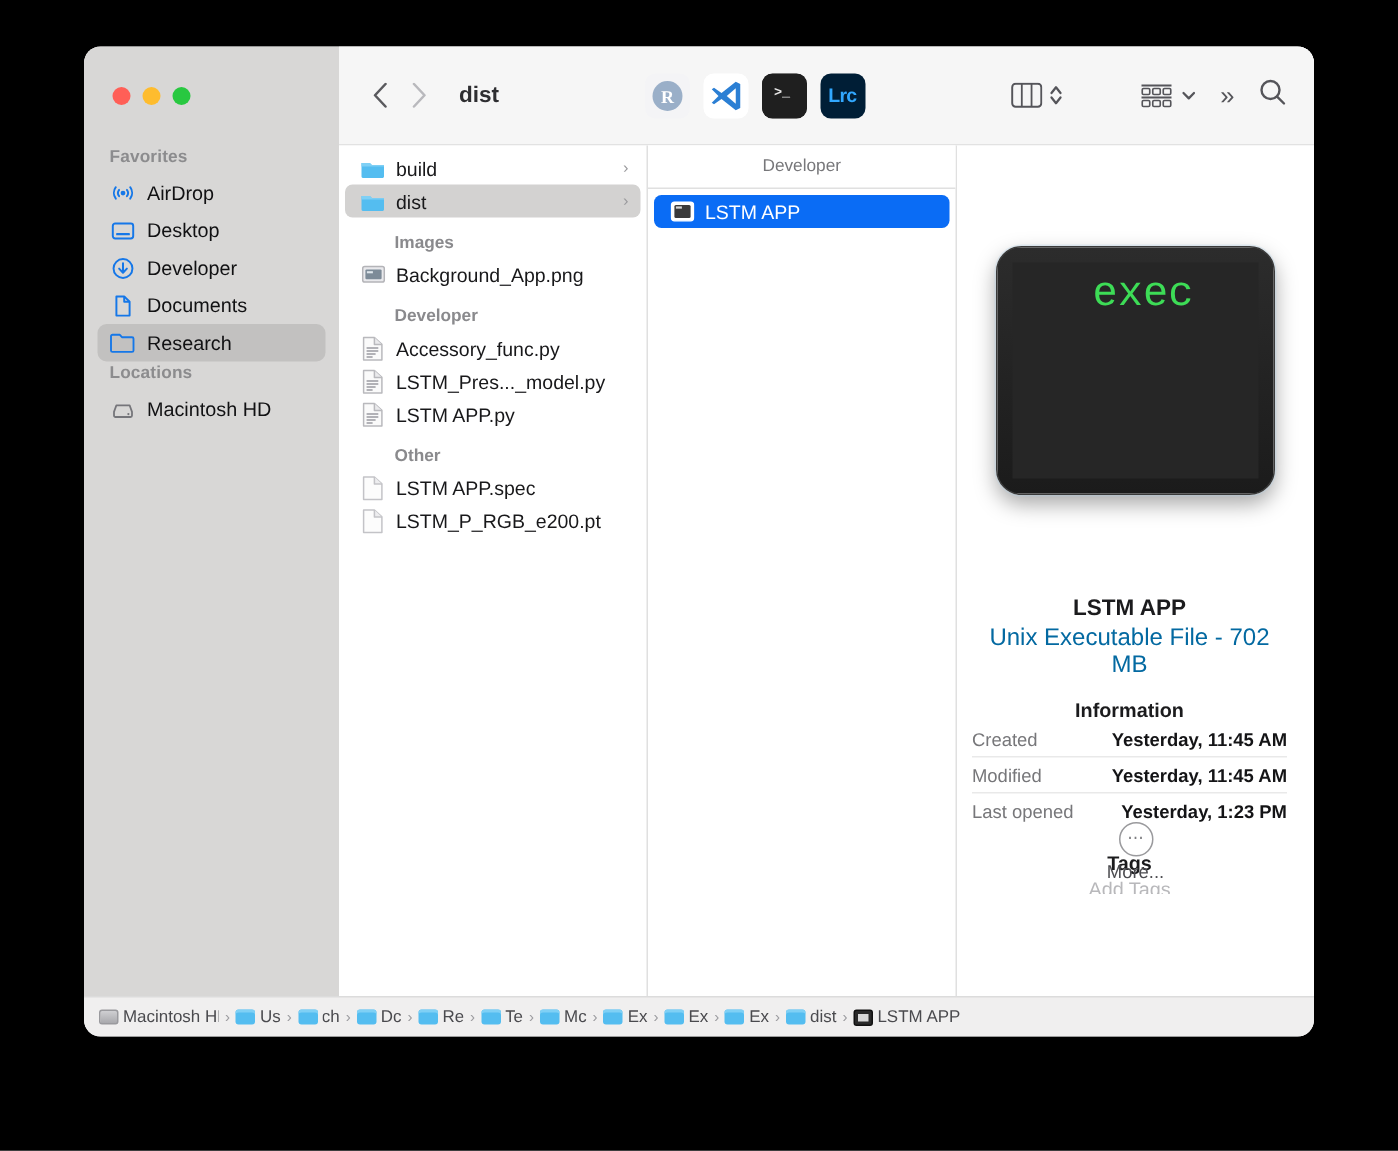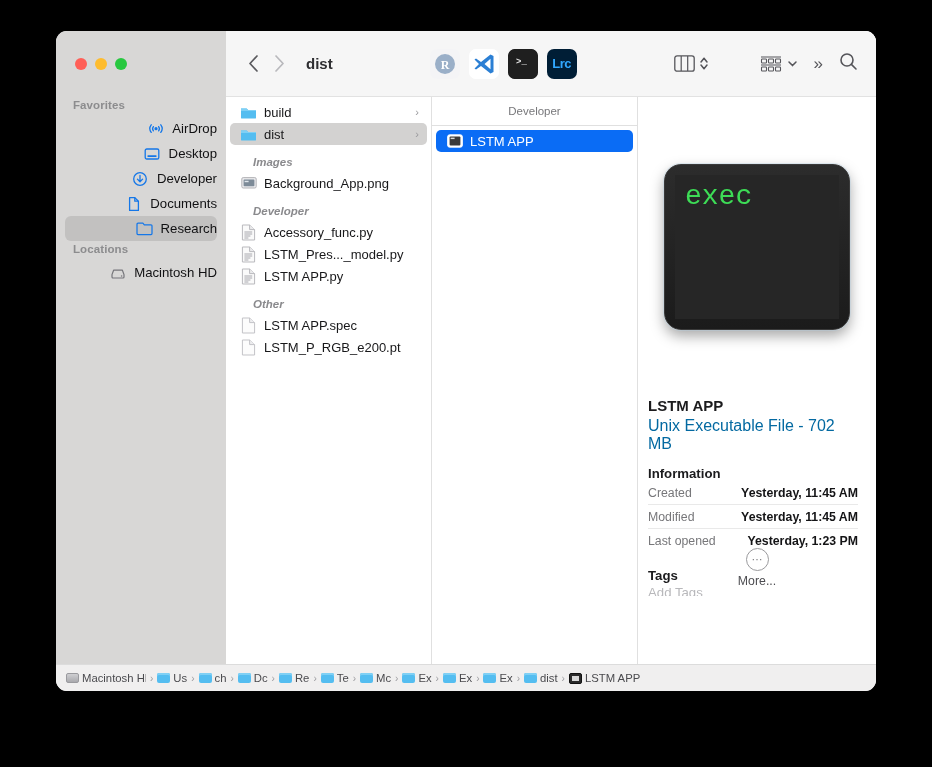--- a/index.html
+++ b/index.html
@@ -58,21 +58,20 @@
   .sb-item {
     height: 25px;
     margin: 0 9px;
     border-radius: 6px;
     display: flex;
     align-items: center;
     padding-left: 8px;
     gap: 8px;
     font-size: 13.2px;
     color: #111113;
-    justify-content: flex-end;
   }
   .sb-item.selected { background: #c2c1c0; }
   .sb-icon { width: 17px; height: 17px; flex: 0 0 17px; display:flex; align-items:center; justify-content:center; }
   .sb-icon svg { display: block; }
 
   
   #content {
     flex: 1 1 auto;
     display: flex;
     flex-direction: column;
@@ -127,40 +126,39 @@
   #columns { flex: 1 1 auto; display: flex; min-height: 0; }
   .col {
     border-right: 1px solid #e0e0e0;
     display: flex;
     flex-direction: column;
     min-height: 0;
     background: #ffffff;
   }
   #col1 { flex: 0 0 205px; }
   #col2 { flex: 0 0 205px; }
-  #col3 { flex: 1 1 auto; border-right: none; }
+  #col3 { flex: 1 1 auto; border-right: none; text-align: center; }
   .col-head {
     height: 28px;
     flex: 0 0 28px;
     border-bottom: 1px solid #e0e0e0;
     display: flex;
     align-items: center;
     justify-content: center;
     font-size: 11.5px;
     color: #77777a;
     background: #ffffff;
   }
   .col-body { flex: 1 1 auto; overflow: hidden; padding-top: 4px; }
 
   .group-label {
     font-size: 11.5px;
     color: #8a8a8d;
     font-weight: 700;
-    padding: 11px 0 4px 27px;
-    font-style: italic;
+    padding: 11px 0 4px 37px;
   }
   .row {
     height: 22px;
     margin: 0 4px;
     border-radius: 5px;
     display: flex;
     align-items: center;
     padding-left: 10px;
     gap: 7px;
     font-size: 13px;

